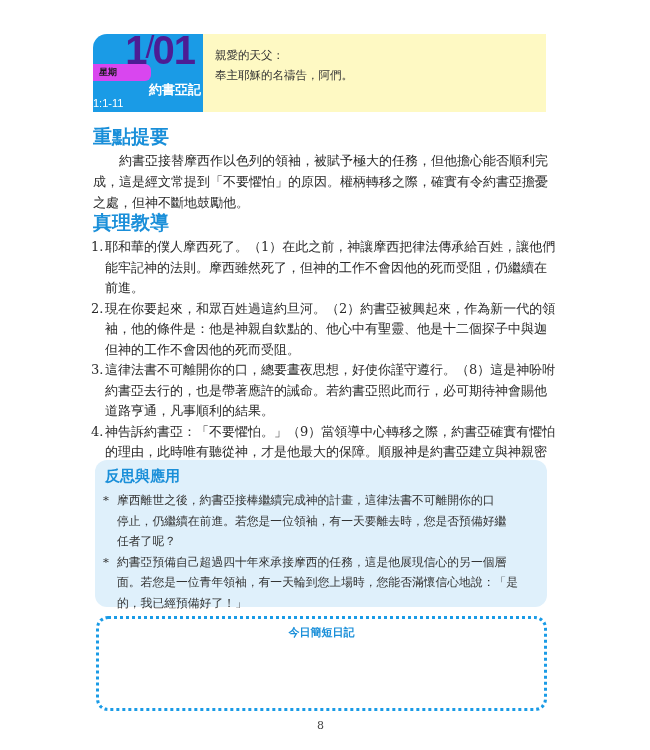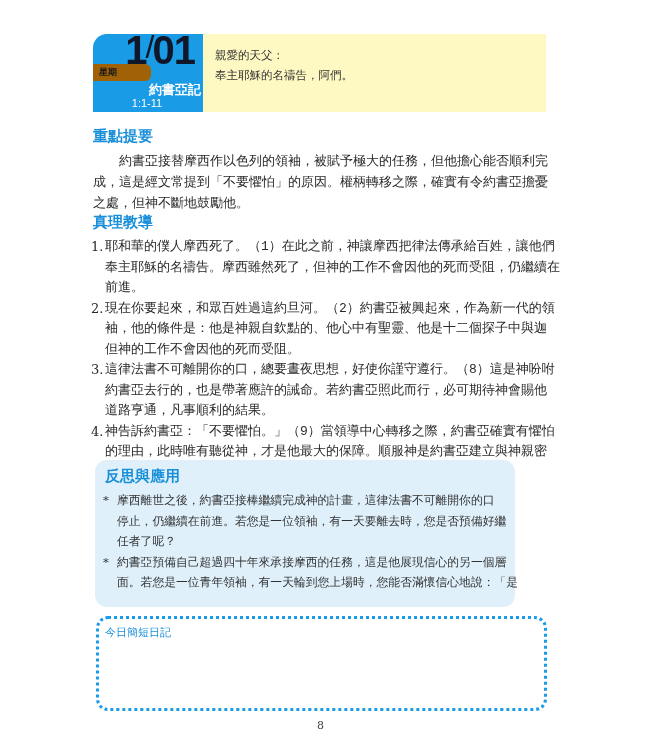--- a/index.html
+++ b/index.html
@@ -37,36 +37,36 @@
       font-family: "Liberation Sans", "DejaVu Sans", sans-serif;
     }
     .date-num {
       position: absolute;
       right: 6px;
       top: -6px;
       font-size: 40px;
       font-weight: bold;
       letter-spacing: -1px;
       line-height: 44px;
-      color: #0f172a;
+      color: #4c1d95;
     }
     .date-num .slash {
       font-weight: normal;
       font-size: 32px;
       position: relative;
       top: -6px;
       margin: 0 -1px;
     }
     .weekday {
       position: absolute;
       left: 0;
       top: 30px;
       width: 58px;
       height: 17px;
-      background: #a16207;
+      background: #d946ef;
       border-top-right-radius: 6px;
       border-bottom-right-radius: 6px;
       color: #1a1a1a;
       font-size: 9px;
       font-weight: bold;
       line-height: 17px;
       padding-left: 6px;
       box-sizing: border-box;
     }
     .book {
@@ -77,21 +77,20 @@
       text-align: right;
       font-size: 13px;
       font-weight: bold;
       line-height: 15px;
     }
     .ref {
       position: absolute;
       left: 0;
       width: 108px;
       top: 63px;
-      text-align: center;
       font-size: 11px;
       line-height: 13px;
     }
     .prayer {
       position: absolute;
       left: 108px;
       top: 0;
       width: 345px;
       height: 78px;
       background: #fef9c3;
@@ -102,21 +101,21 @@
       line-height: 20px;
       color: #333;
     }
     .prayer div { white-space: nowrap; }
 
     
     .section-title {
       font-family: "DejaVu Sans", "Liberation Sans", sans-serif;
       font-weight: bold;
       color: #1a8fd9;
-      font-size: 15px;
+      font-size: 19px;
       line-height: 20px;
       margin: 0;
     }
     .focus {
       position: absolute;
       top: 92px;
       left: 0;
       width: 455px;
     }
     .para {
@@ -144,27 +143,27 @@
       font-size: 13px;
       line-height: 20.5px;
       position: relative;
       padding-left: 12px;
     }
     .list li .num {
       position: absolute;
       left: -2px;
       top: 0;
     }
-    .list li .line { display: block; white-space: nowrap; font-family: Liberation Mono, monospace; }
+    .list li .line { display: block; white-space: nowrap; }
 
     .reflect {
       position: absolute;
       top: 426px;
       left: 2px;
-      width: 420px;
+      width: 452px;
       height: 147px;
       background: #dff0fb;
       border-radius: 12px;
       box-sizing: border-box;
       padding: 6px 10px 0 10px;
     }
     .reflect .section-title { font-size: 15px; }
     .reflect-item {
       font-family: "DejaVu Serif", "Liberation Serif", serif;
       font-size: 11.8px;
@@ -187,23 +186,24 @@
       left: 3px;
       width: 451px;
       height: 95px;
       border: 3px dotted #1a9be6;
       border-radius: 12px;
       box-sizing: border-box;
       padding: 6px 6px;
     }
     .journal-title {
       font-family: "DejaVu Sans", "Liberation Sans", sans-serif;
-      font-weight: normal;
+      font-weight: bold;
       color: #1a8fd9;
       font-size: 11px;
+      text-align: center;
     }
     .journal-area {
       display: block;
       width: 100%;
       height: 60px;
       border: none;
       outline: none;
       background: transparent;
       resize: none;
     }
@@ -243,21 +243,21 @@
       <span class="line">之處，但神不斷地鼓勵他。</span>
     </p>
   </div>
 
   <div class="truth">
     <h2 class="section-title">真理教導</h2>
     <ol class="list">
       <li>
         <span class="num">1.</span>
         <span class="line">耶和華的僕人摩西死了。（1）在此之前，神讓摩西把律法傳承給百姓，讓他們</span>
-        <span class="line">奉主耶穌的名禱告。摩西雖然死了，但神的工作不會因他的死而受阻，仍繼續在</span>
+        <span class="line">能牢記神的法則。摩西雖然死了，但神的工作不會因他的死而受阻，仍繼續在</span>
         <span class="line">前進。</span>
       </li>
       <li>
         <span class="num">2.</span>
         <span class="line">現在你要起來，和眾百姓過這約旦河。（2）約書亞被興起來，作為新一代的領</span>
         <span class="line">袖，他的條件是：他是神親自欽點的、他心中有聖靈、他是十二個探子中與迦</span>
         <span class="line">但神的工作不會因他的死而受阻。</span>
       </li>
       <li>
         <span class="num">3.</span>
@@ -280,20 +280,21 @@
       <div class="reflect-item">
         <span class="star">*</span>
         <span class="line">摩西離世之後，約書亞接棒繼續完成神的計畫，這律法書不可離開你的口</span>
         <span class="line">停止，仍繼續在前進。若您是一位領袖，有一天要離去時，您是否預備好繼</span>
         <span class="line">任者了呢？</span>
       </div>
       <div class="reflect-item">
         <span class="star">*</span>
         <span class="line">約書亞預備自己超過四十年來承接摩西的任務，這是他展現信心的另一個層</span>
         <span class="line">面。若您是一位青年領袖，有一天輪到您上場時，您能否滿懷信心地說：「是</span>
+        <span class="line">的，我已經預備好了！」</span>
       </div>
     </div>
   </div>
 
   <div class="journal">
     <div class="journal-title">今日簡短日記</div>
     <textarea class="journal-area" style=""></textarea>
   </div>
 
   <div class="page-number">8</div>

